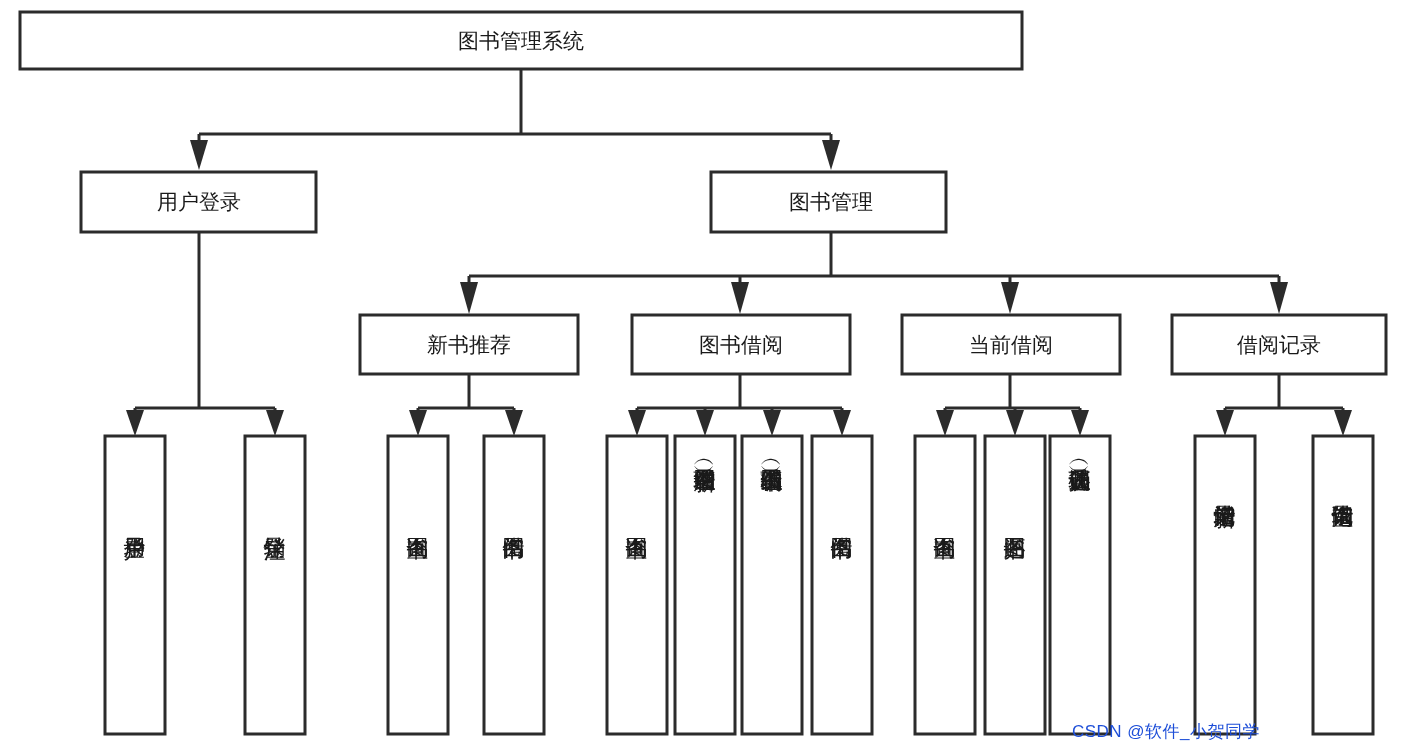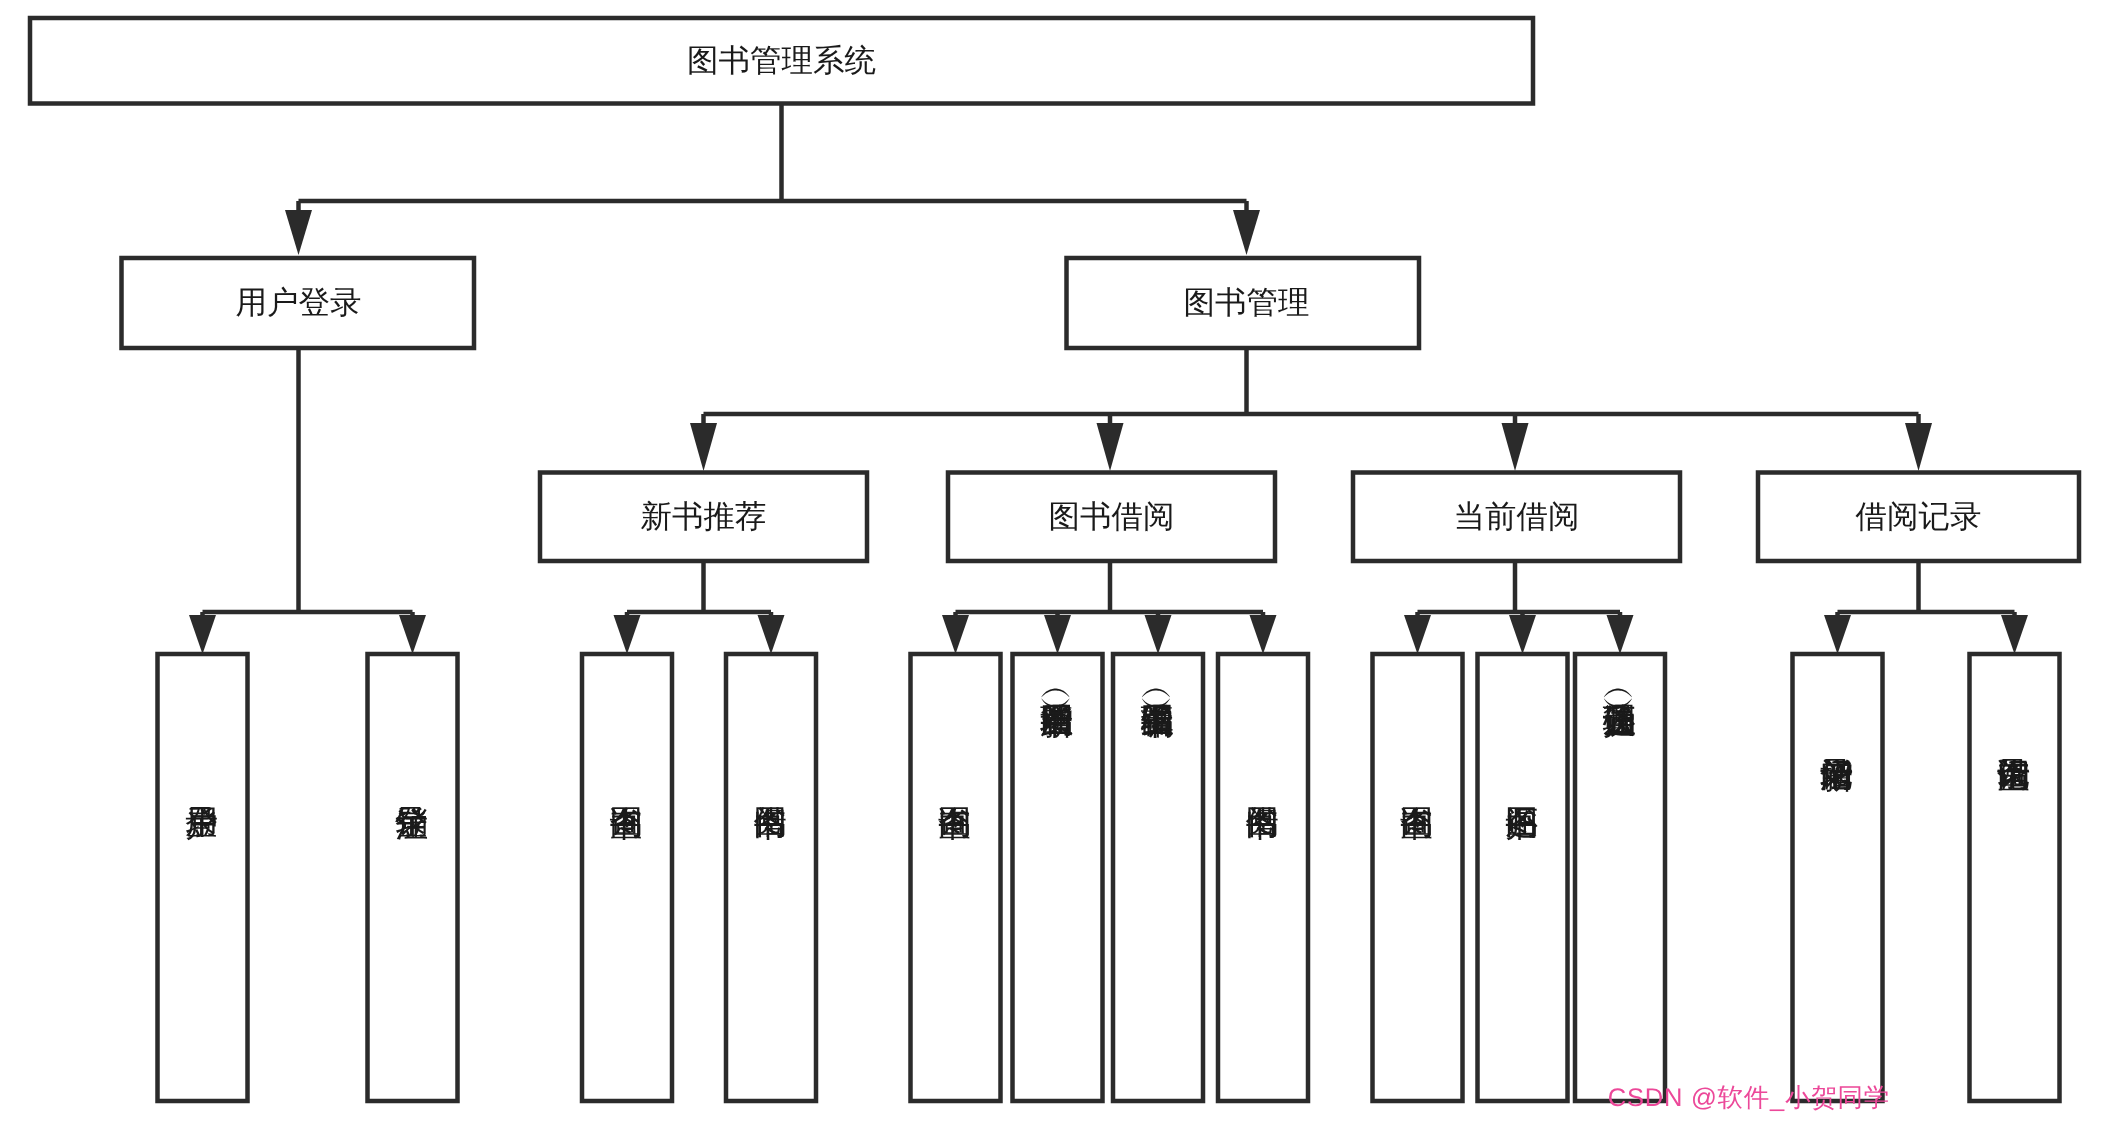--- a/index.html
+++ b/index.html
@@ -53,21 +53,21 @@
     fill: #1a1a1a;
     font-size: 22px;
     text-anchor: middle;
   }
   .watermark {
     position: absolute;
     right: 8px;
     bottom: 4px;
     font-family: "Liberation Sans", "DejaVu Sans", sans-serif;
     font-size: 17px;
-    color: #ec4899;
+    color: #1d4ed8;
     letter-spacing: 0.5px;
     white-space: nowrap;
     pointer-events: none;
   }
 </style>
 </head>
 <body>
 
 <div id="diagram-root">
 

